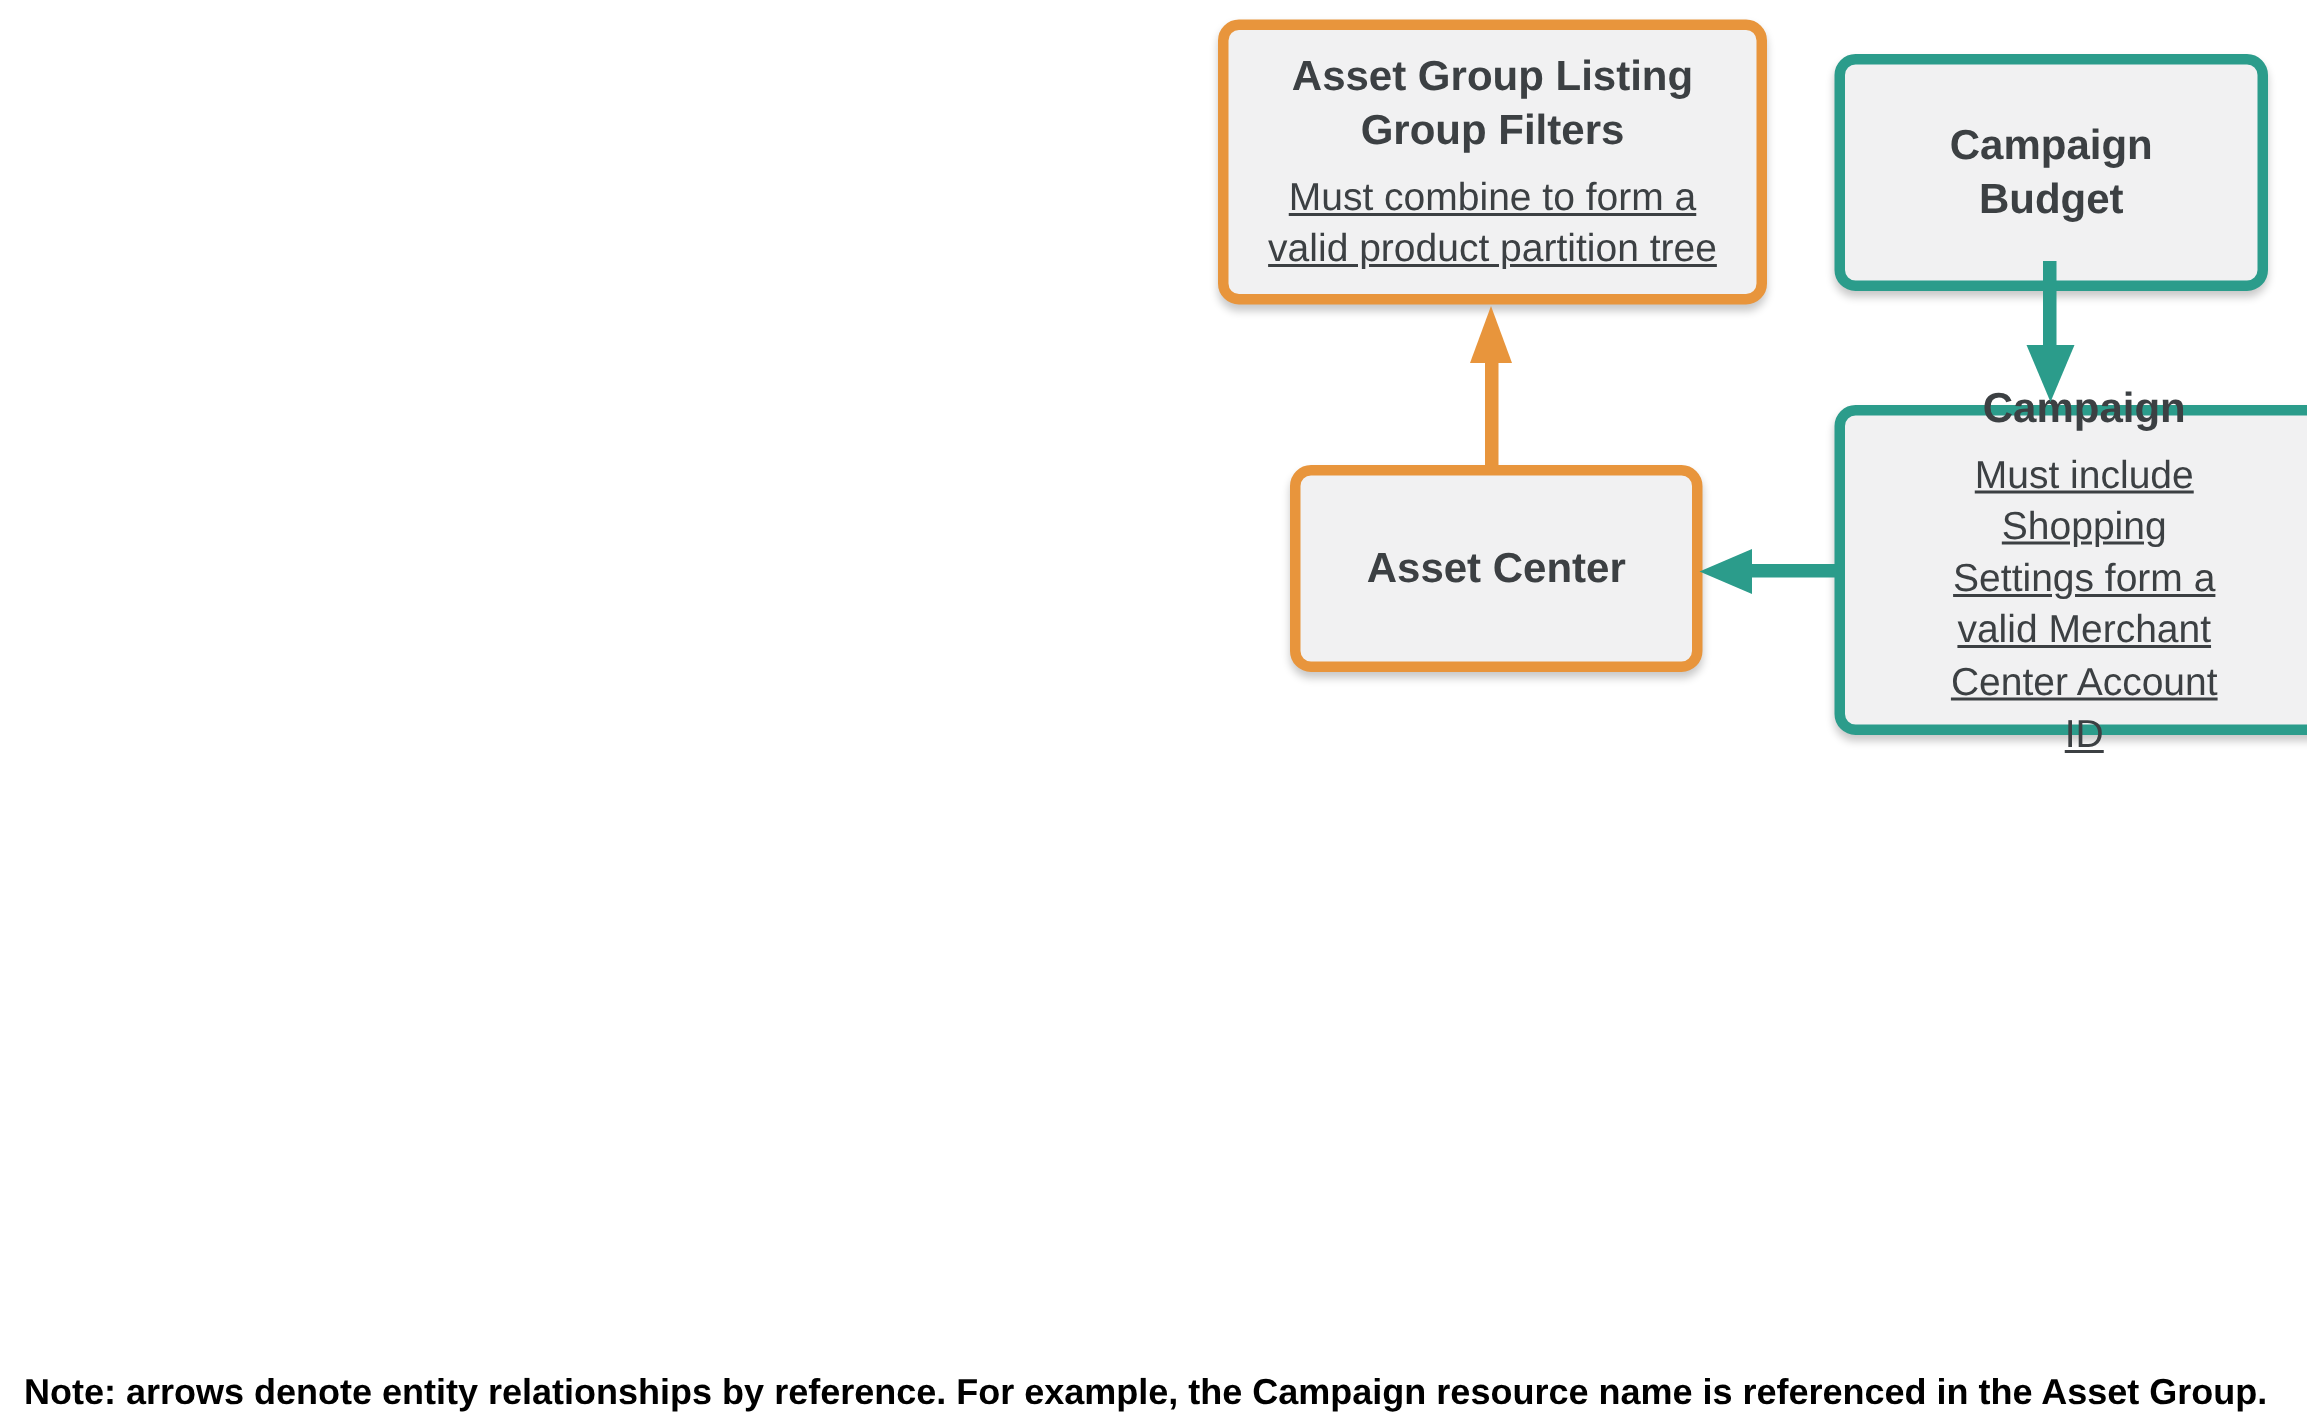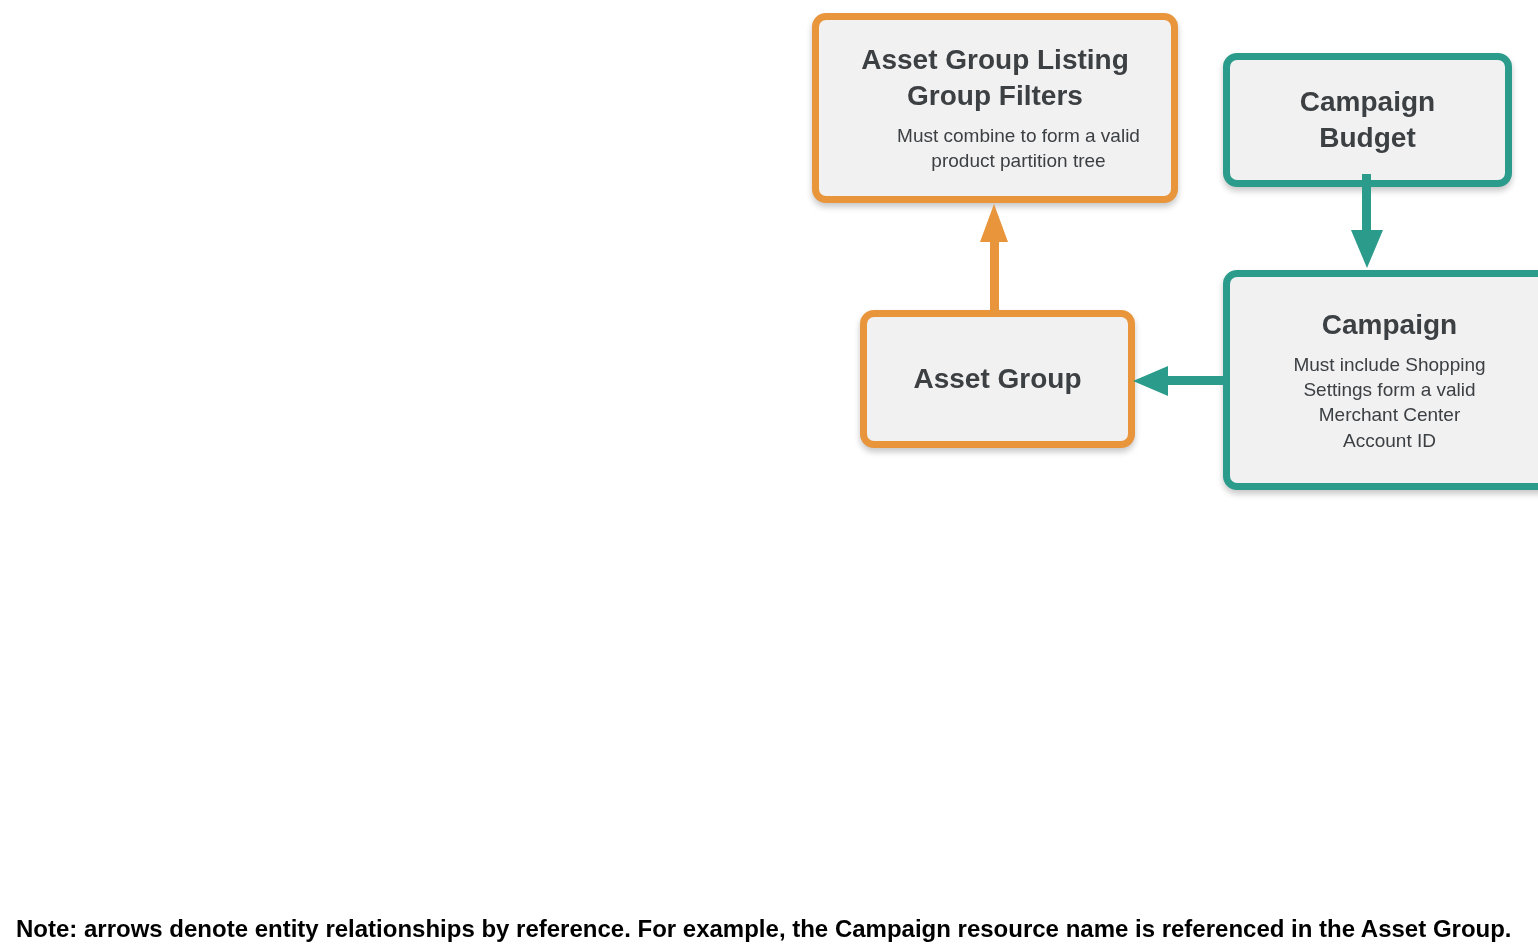--- a/index.html
+++ b/index.html
@@ -29,27 +29,28 @@
   }
   .node.orange { border: 7px solid var(--orange, #e8953c); }
   .node.teal   { border: 7px solid var(--teal, #2b9c8b); }
 
   .node-title {
     font-weight: bold;
     font-size: 28px;
     line-height: 1.28;
   }
   .node-subtitle {
-    font-size: 19px;
+    font-size: 26px;
     line-height: 1.33;
     margin-top: 9px;
+    text-decoration: underline;
   }
 
-  #node-listing  { left: 812px;  top: 13px;  width: 366px; height: 190px; align-items: flex-end; }
-  #node-budget   { left: 1223px; top: 53px;  width: 289px; height: 134px; }
+  #node-listing  { left: 812px;  top: 13px;  width: 366px; height: 190px; }
+  #node-budget   { left: 1223px; top: 36px;  width: 289px; height: 158px; }
   #node-asset    { left: 860px;  top: 310px; width: 275px; height: 138px; }
   #node-campaign { left: 1223px; top: 270px; width: 333px; height: 220px; }
 
   #node-budget   .node-title    { max-width: 175px; }
   #node-listing  .node-subtitle { max-width: 305px; }
   #node-campaign .node-subtitle { max-width: 208px; }
 
   .arrow-line { position: absolute; }
   .arrow-head { position: absolute; width: 0; height: 0; }
 
@@ -107,21 +108,21 @@
   <div class="node orange" id="node-listing">
     <div class="node-title">Asset Group Listing Group Filters</div>
     <div class="node-subtitle">Must combine to form a valid product partition tree</div>
   </div>
 
   <div class="node teal" id="node-budget">
     <div class="node-title">Campaign Budget</div>
   </div>
 
   <div class="node orange" id="node-asset">
-    <div class="node-title">Asset Group</div>
+    <div class="node-title">Asset Center</div>
   </div>
 
   <div class="node teal" id="node-campaign">
     <div class="node-title">Campaign</div>
     <div class="node-subtitle">Must include Shopping Settings form a valid Merchant Center Account ID</div>
   </div>
 
   <div>
     <div class="arrow-line" id="a1-line"></div>
     <div class="arrow-head" id="a1-head"></div>

